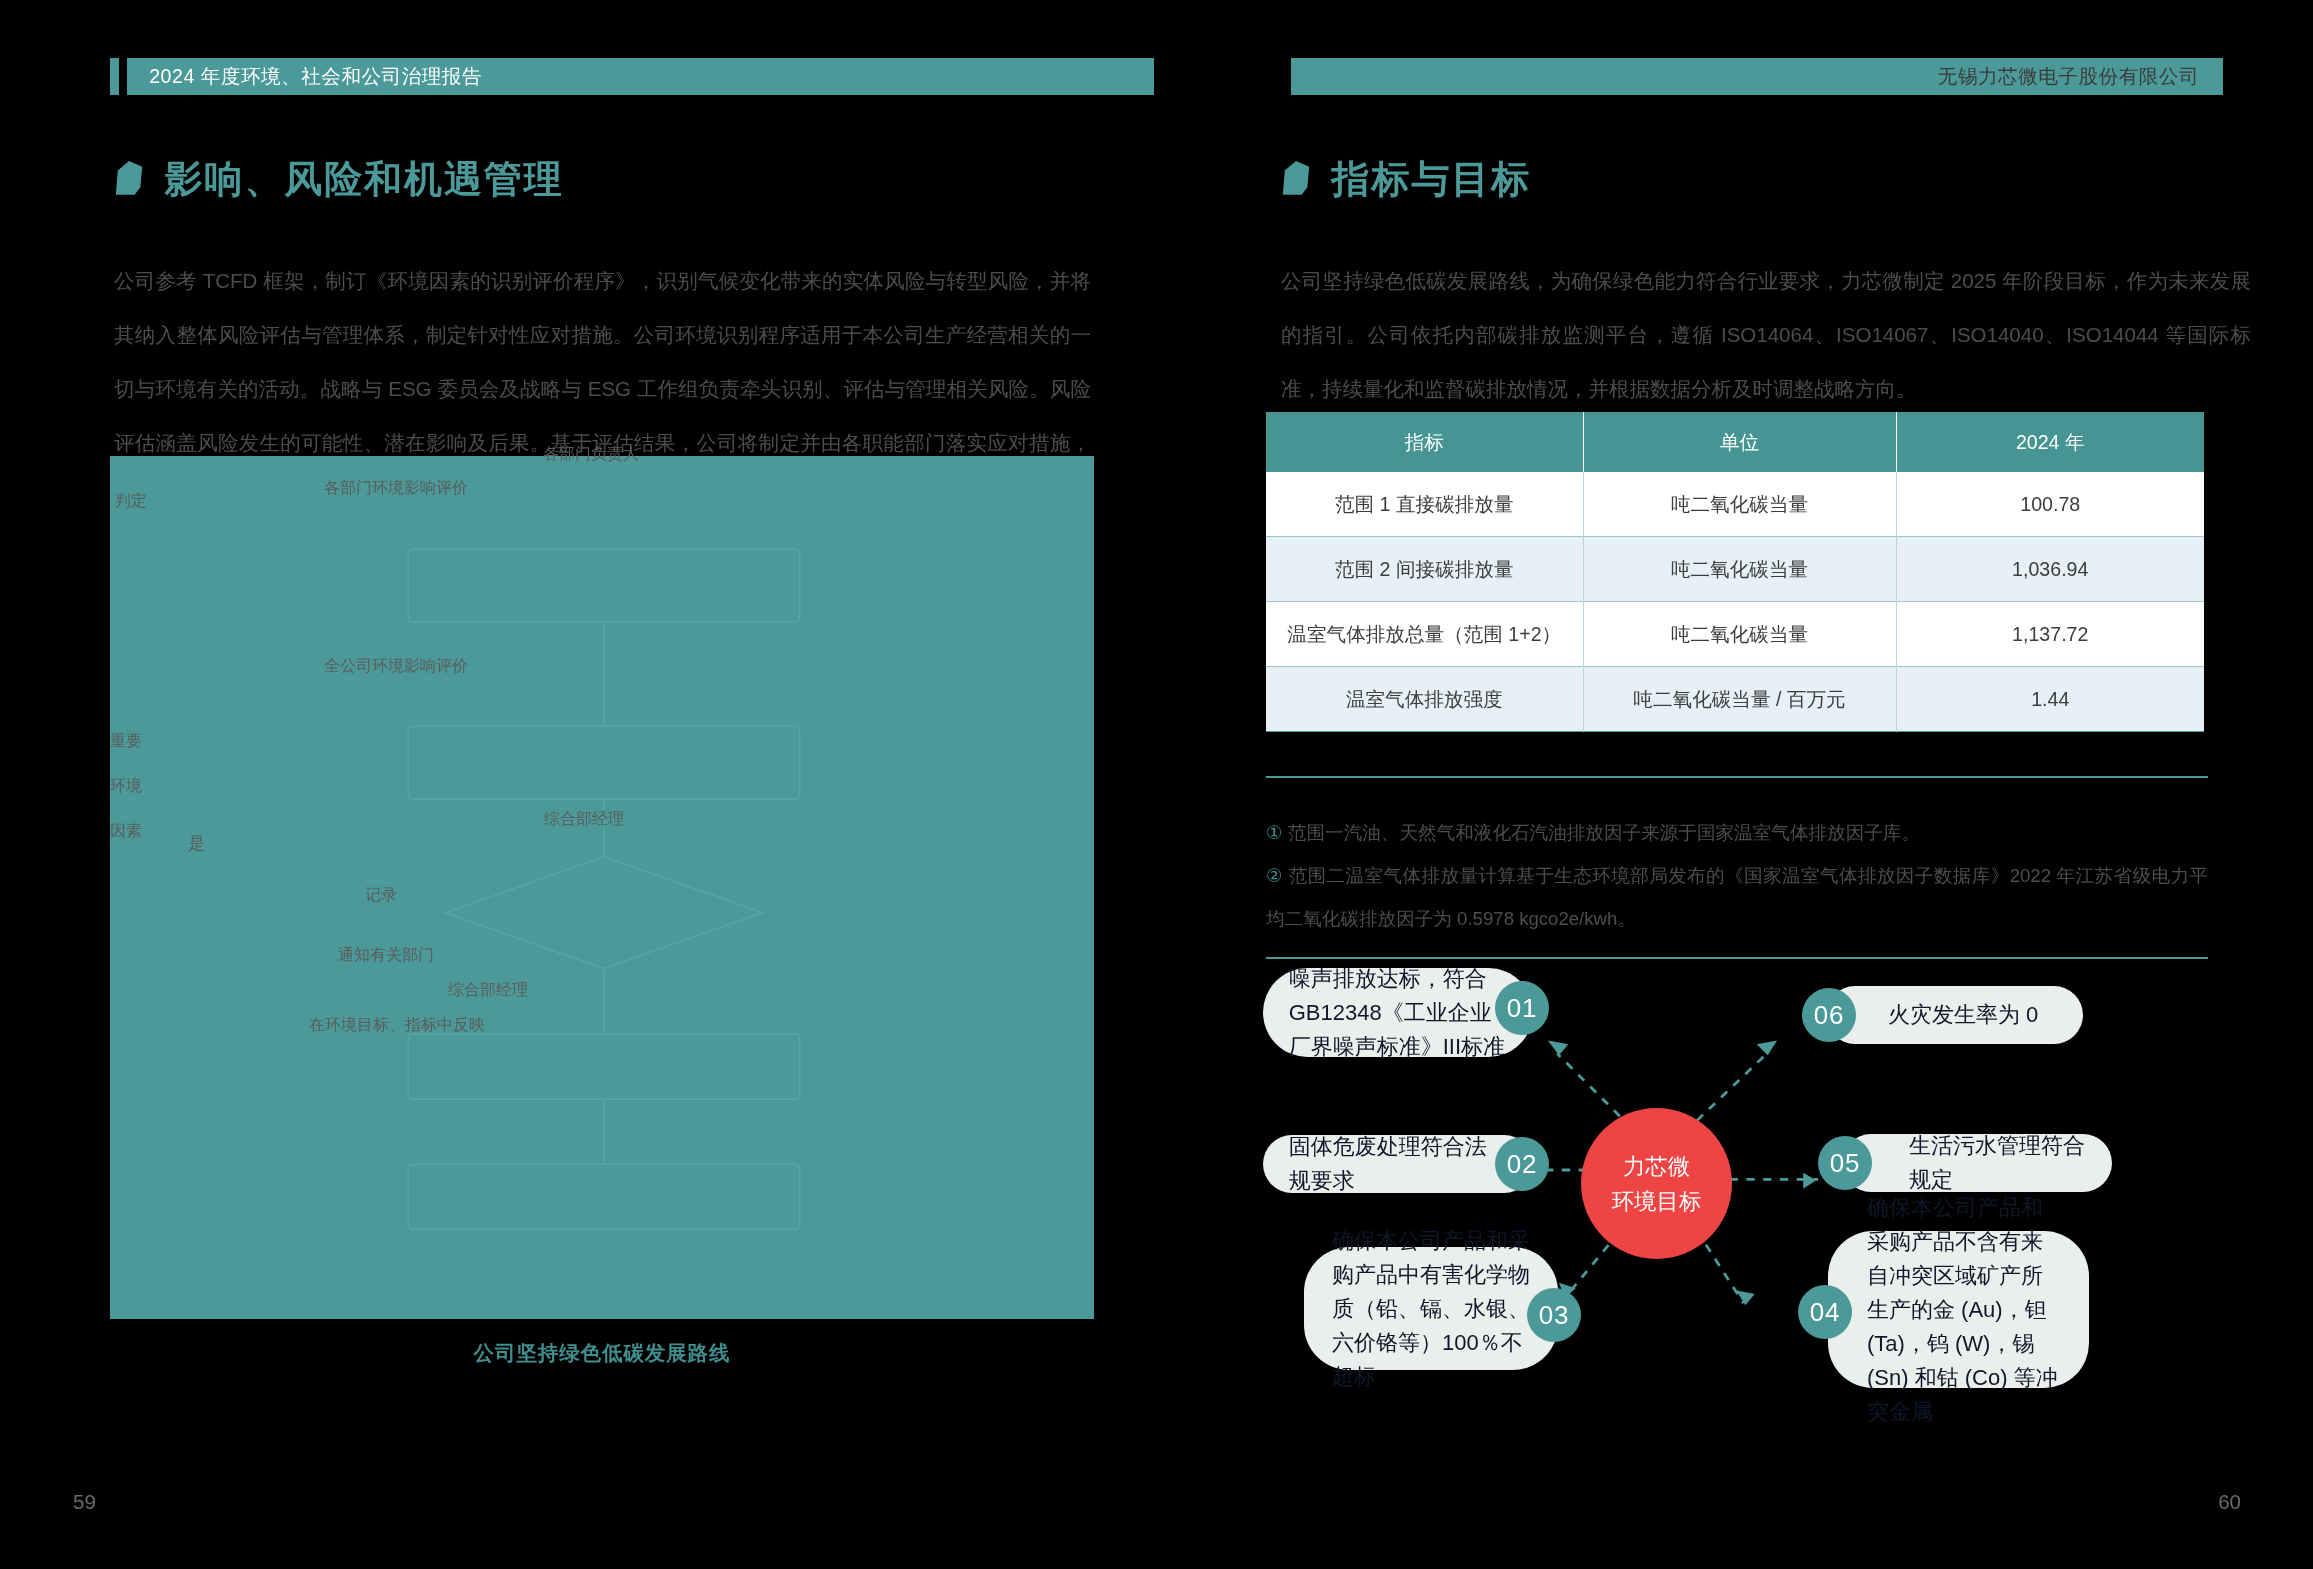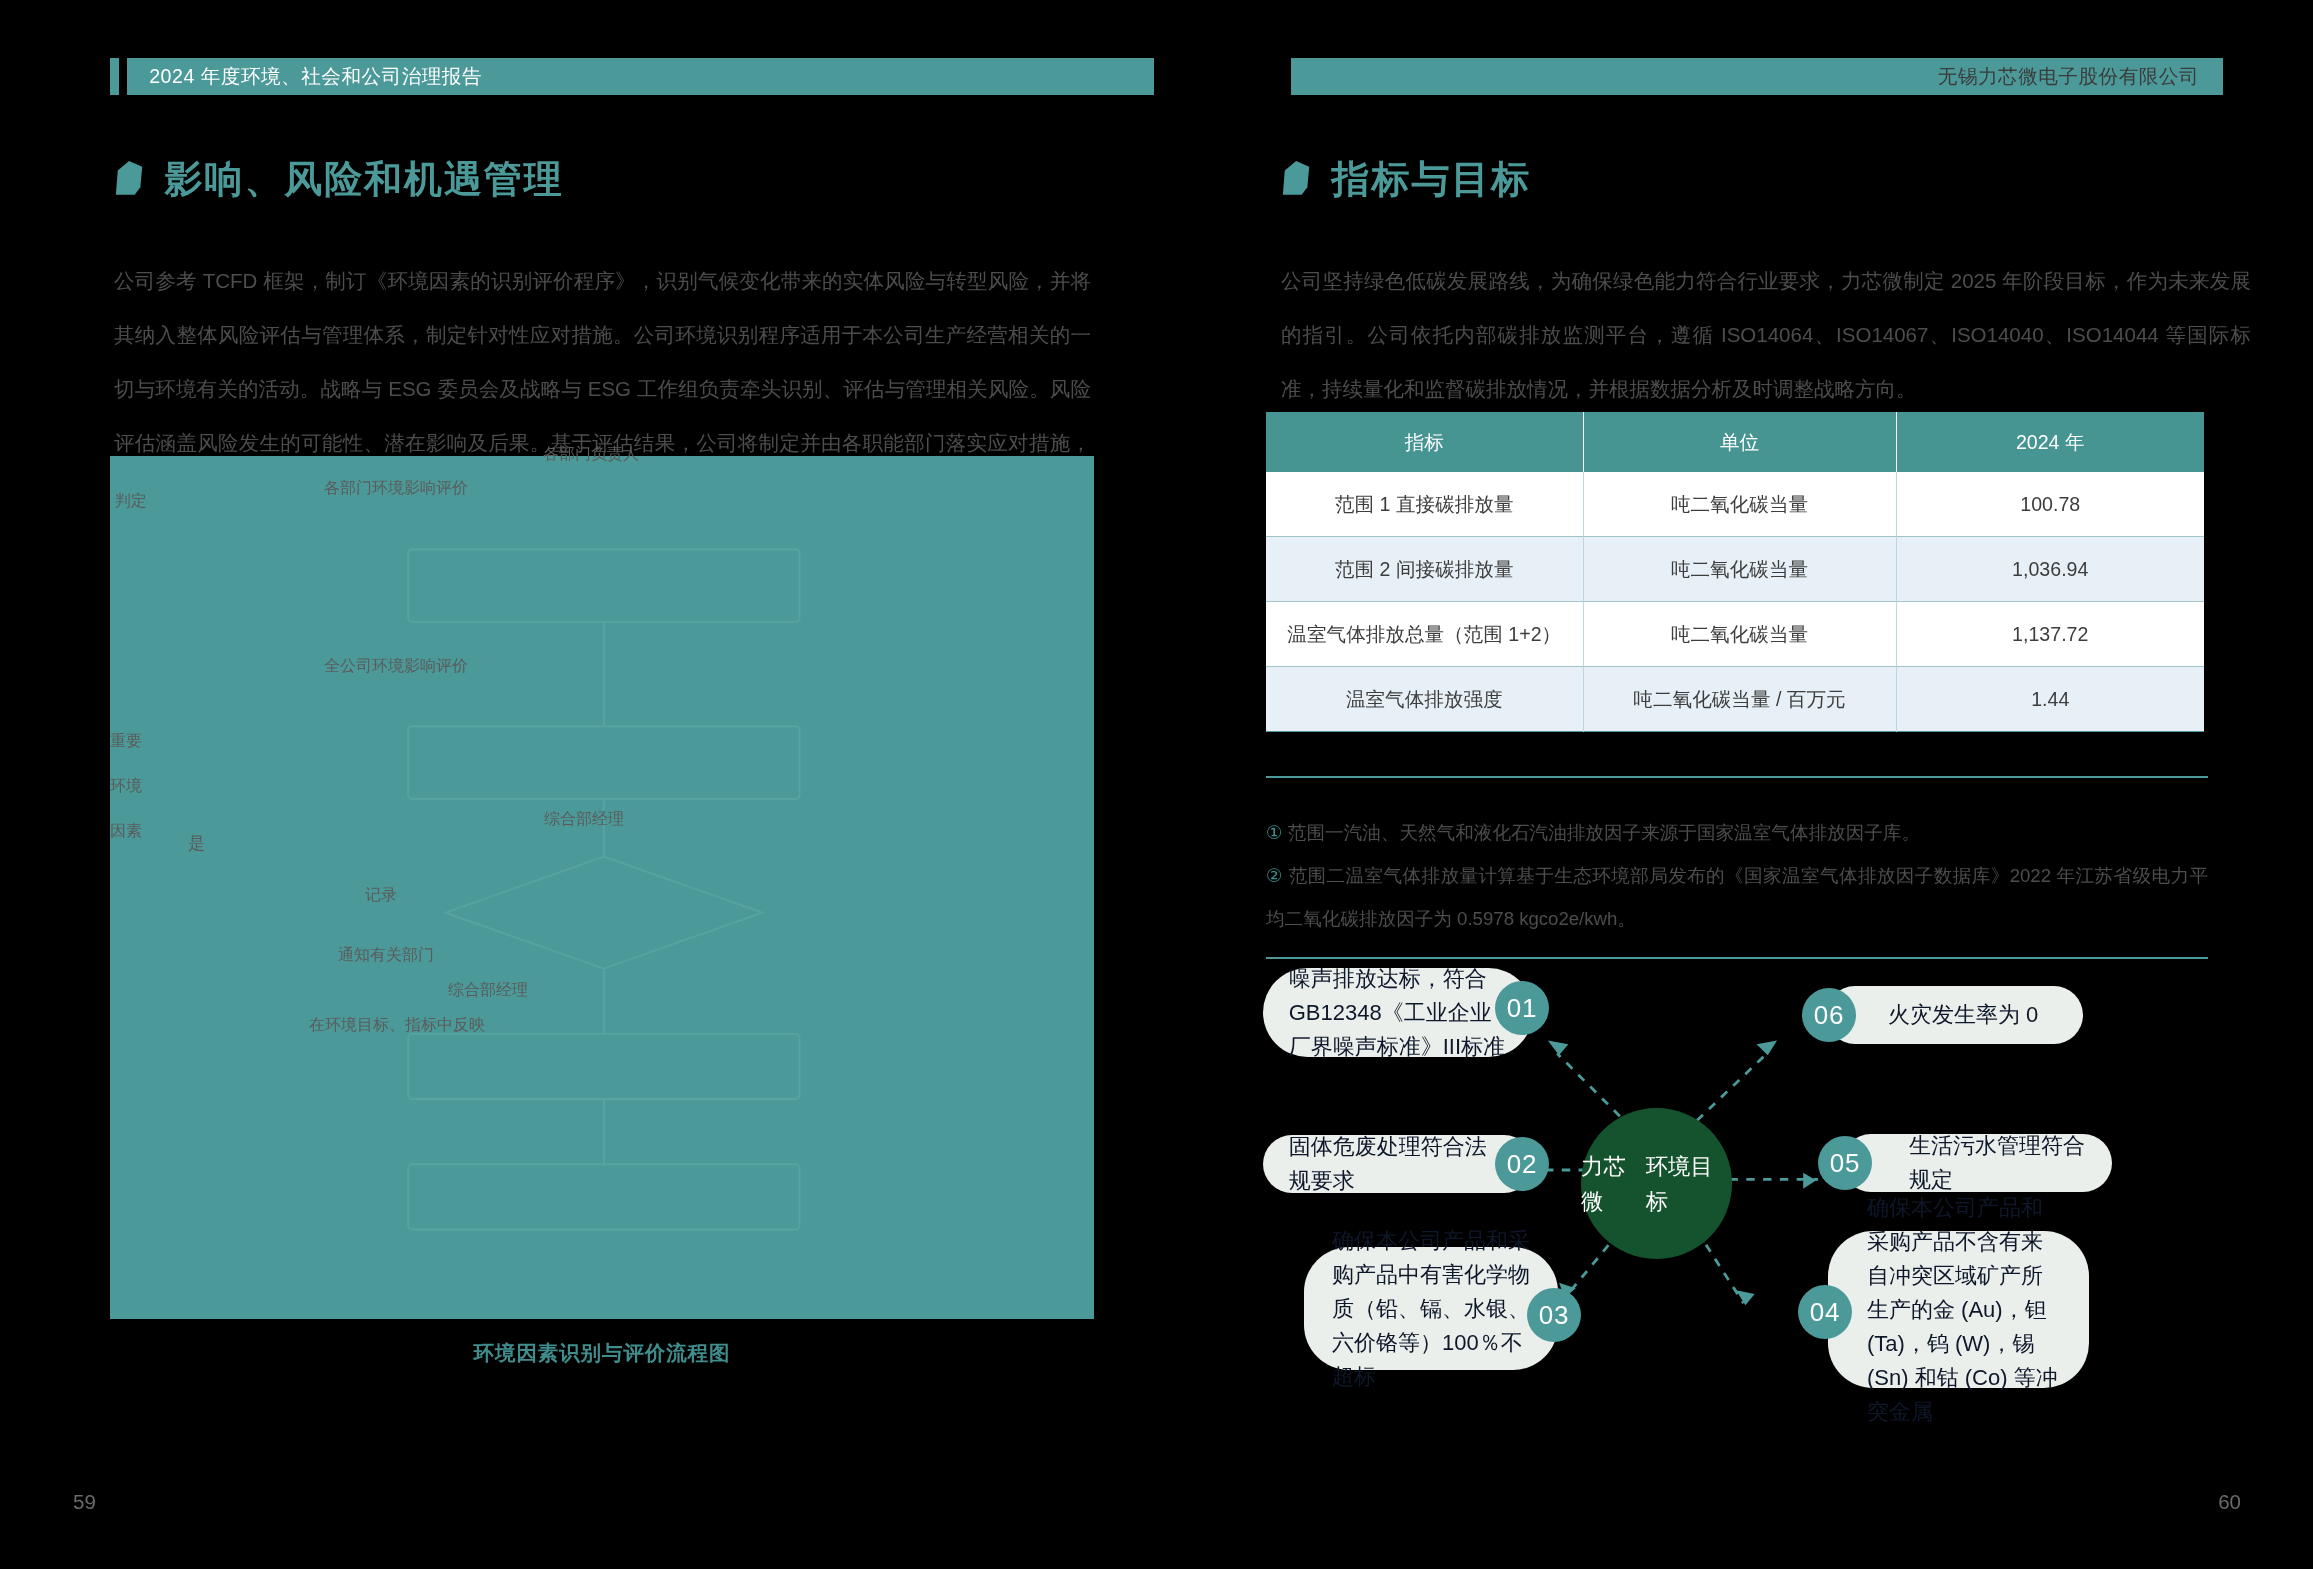--- a/index.html
+++ b/index.html
@@ -63,21 +63,21 @@
 
   
   #radial{position:absolute;left:1259px;top:951px;width:997px;height:438px;}
   #radial svg.lines{position:absolute;inset:0;width:100%;height:100%;pointer-events:none;}
   .pill{position:absolute;background:#eaefec;border-radius:45px;display:flex;align-items:center;
         box-sizing:border-box;}
   .pill .txt{font-size:22px;line-height:34px;color:#0f172a;}
   .badge{position:absolute;width:54px;height:54px;border-radius:50%;background:#4b9a99;
          color:#fff;font-size:26px;display:flex;align-items:center;justify-content:center;letter-spacing:0.9px;}
   #hub{position:absolute;left:322px;top:157px;width:151px;height:151px;border-radius:50%;
-       background:#14532d;display:flex;flex-direction:row;align-items:center;justify-content:center;}
+       background:#ef4444;display:flex;flex-direction:column;align-items:center;justify-content:center;}
   #hub .l{font-size:22.4px;color:#fff;line-height:35px;}
 
   
   .pg{position:absolute;bottom:56px;font-size:20.5px;color:#6a6a6a;}
   #pg-left{left:73px;}
   #pg-right{right:73px;}
 </style>
 </head>
 <body>
 
@@ -131,21 +131,21 @@
     <span class="fc-label" style="left:0px;top:320px;">环境</span>
     <span class="fc-label" style="left:0px;top:365px;">因素</span>
     <span class="fc-label sm" style="left:78px;top:376px;">是</span>
     <span class="fc-label" style="left:434px;top:353px;">综合部经理</span>
     <span class="fc-label" style="left:255px;top:429px;">记录</span>
     <span class="fc-label" style="left:228px;top:489px;">通知有关部门</span>
     <span class="fc-label" style="left:338px;top:524px;">综合部经理</span>
     <span class="fc-label" style="left:199px;top:559px;">在环境目标、指标中反映</span>
   </div>
 
-  <div class="fc-cap">环境因素识别与评价流程图</div>
+  <div class="fc-cap">公司坚持绿色低碳发展路线</div>
 
   <div class="sec-h" id="sec-right">
     <span class="leaf">
       <svg viewBox="0 0 34 40">
           <path d="M2 36 L4 10 L16 0 L30 6 L28 28 L22 36 Z" fill="#4b9a99"></path>
         </svg>
     </span>
     <span class="t">指标与目标</span>
   </div>
 

